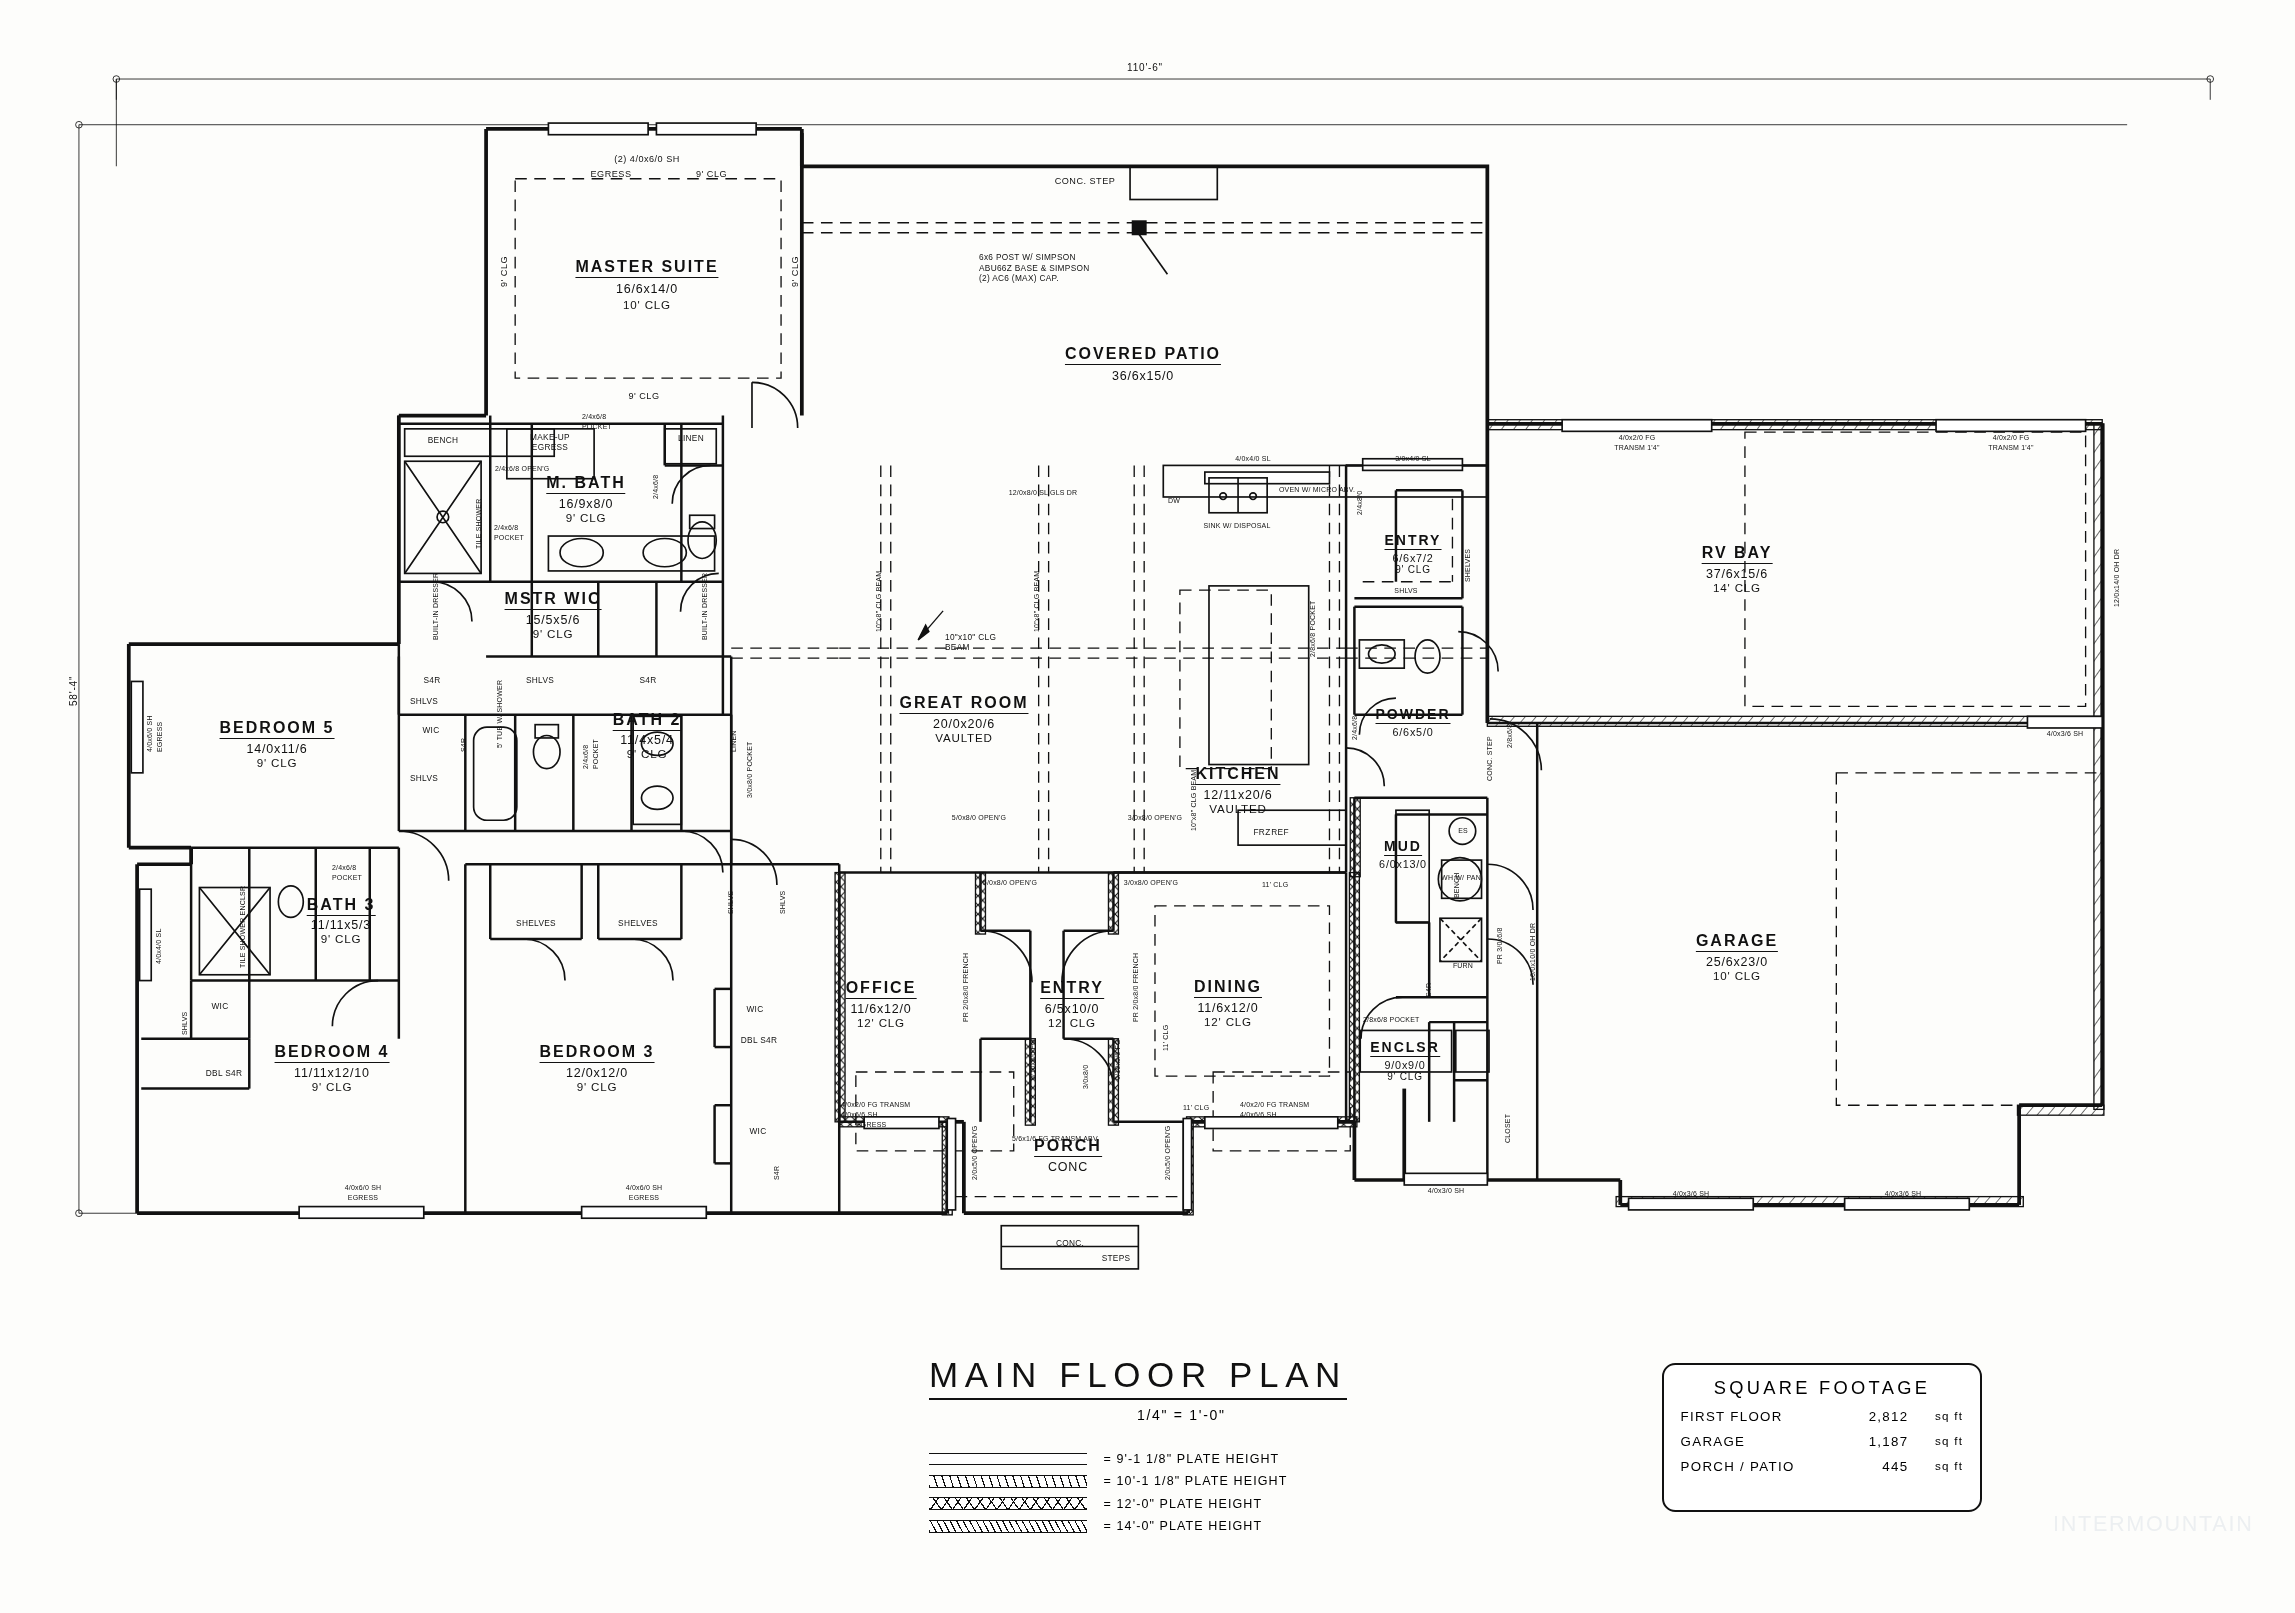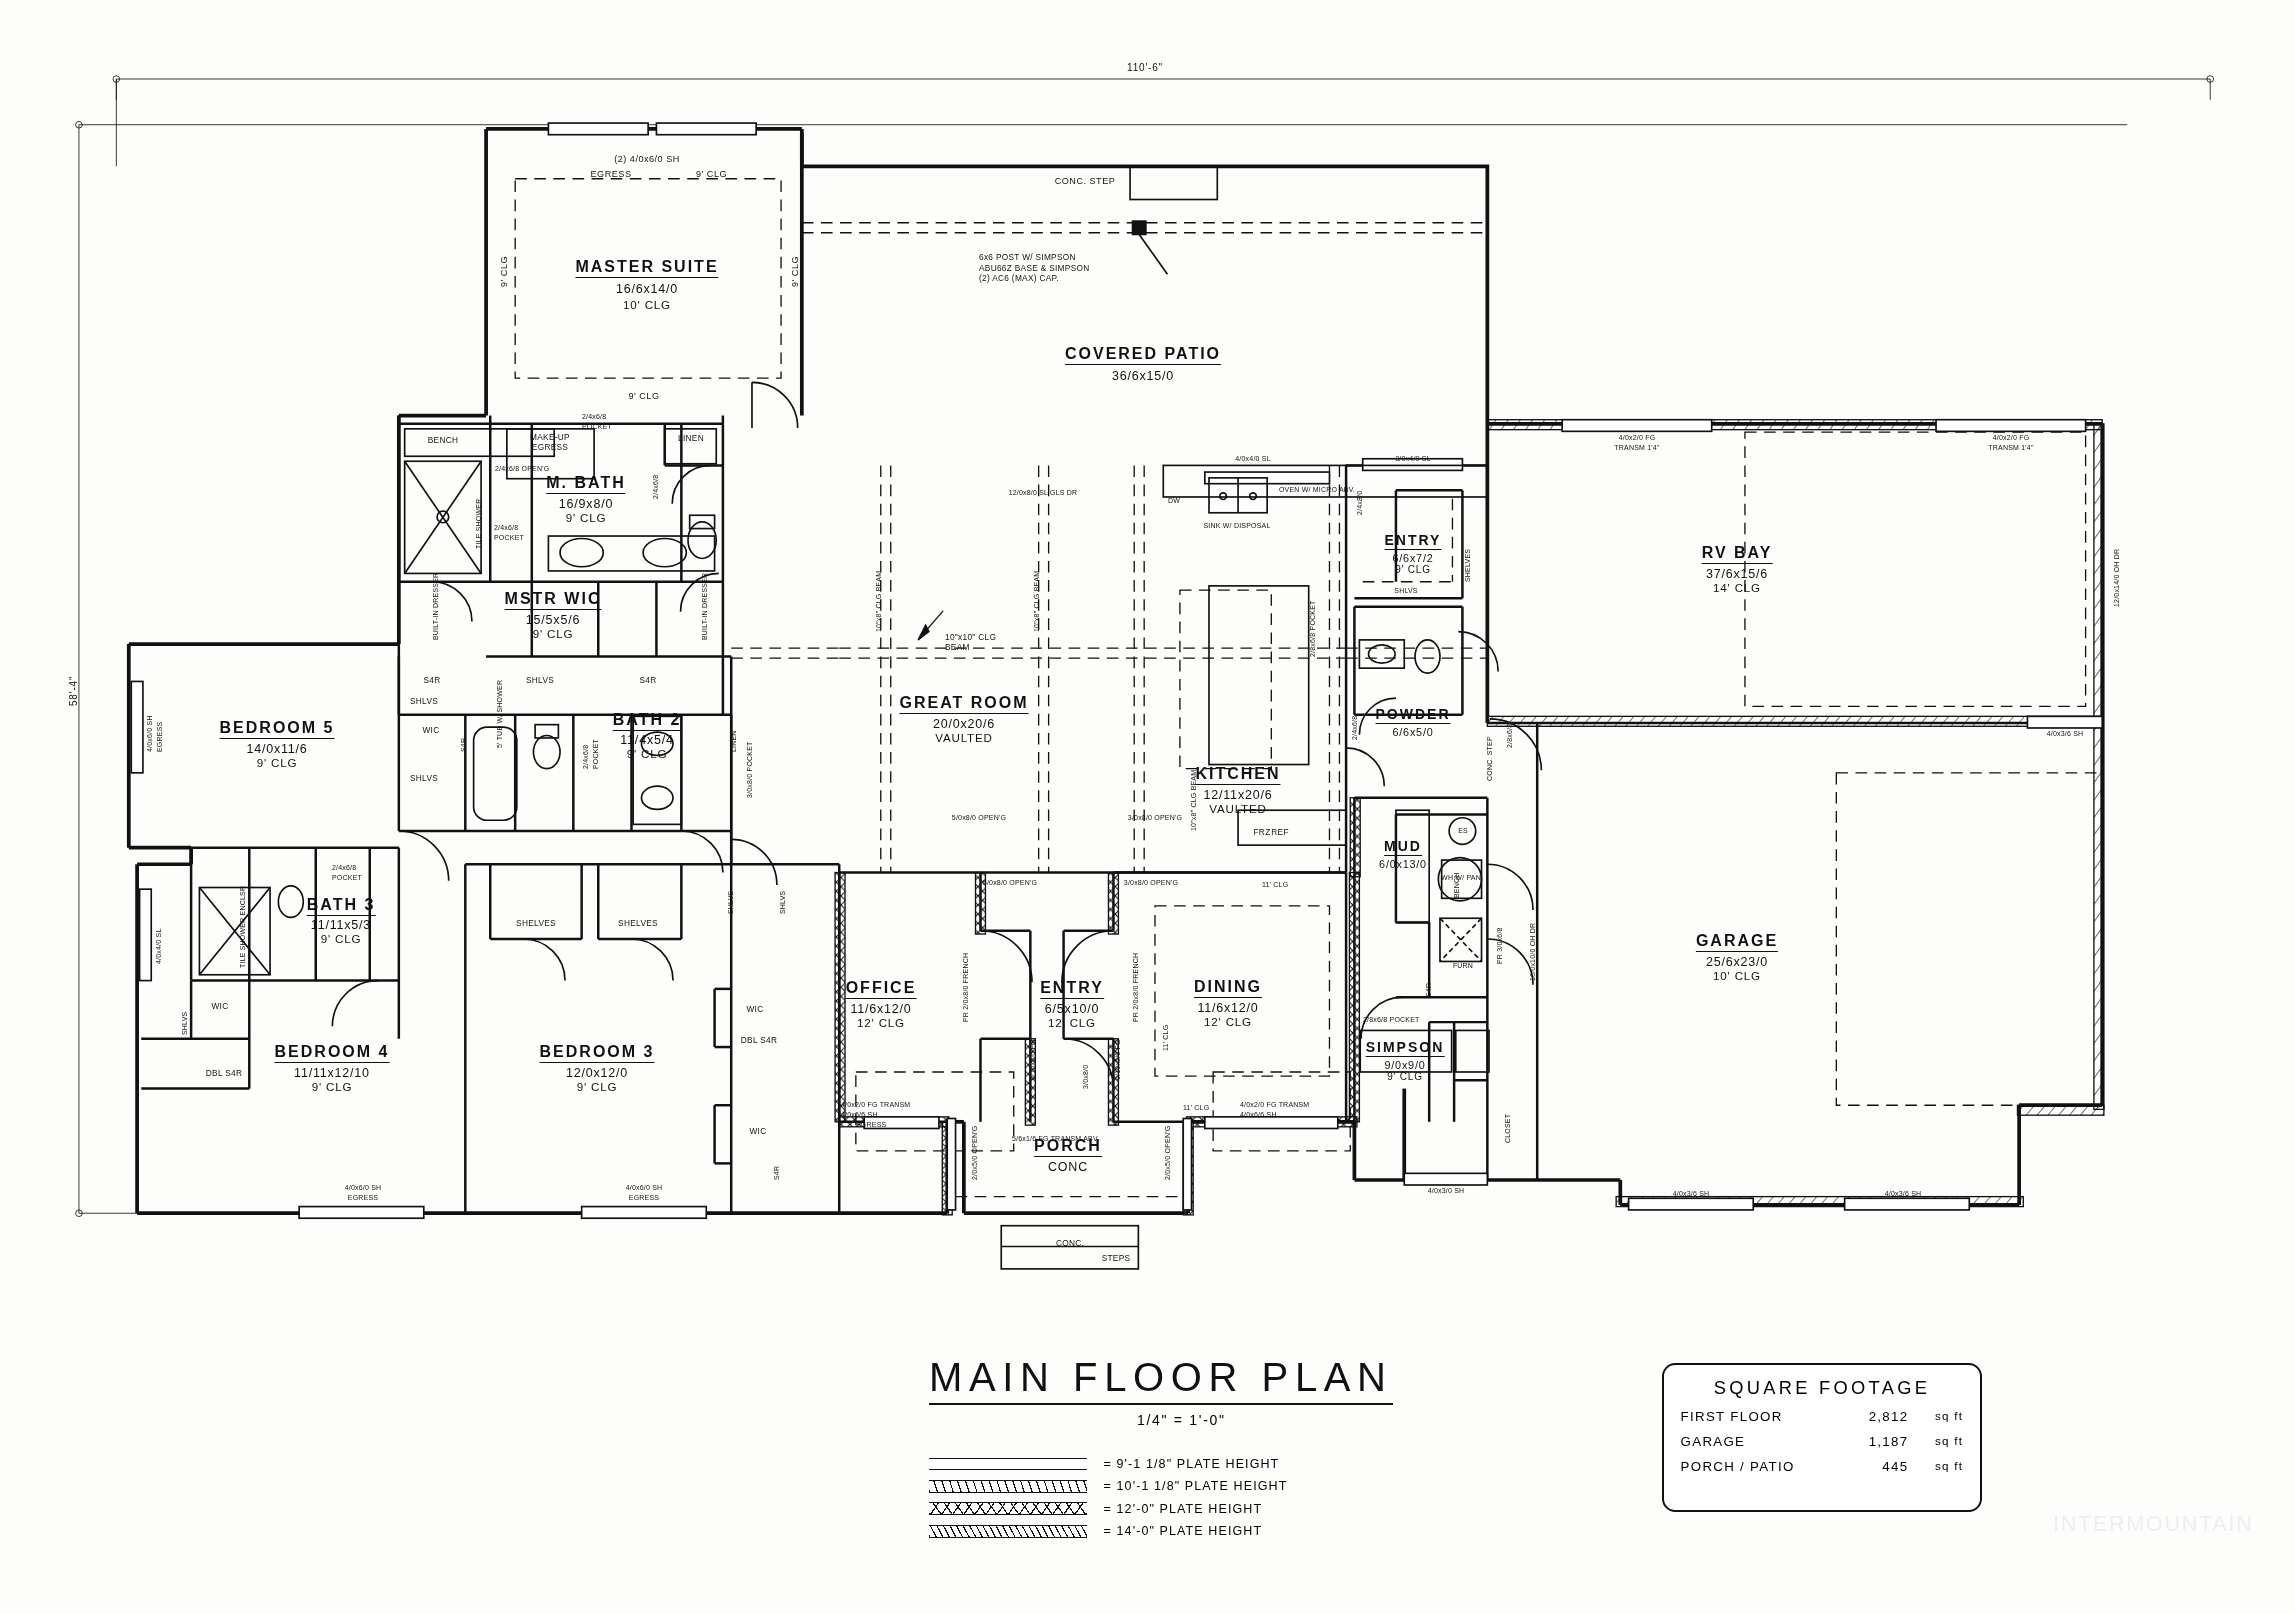--- a/index.html
+++ b/index.html
@@ -19,21 +19,21 @@
   .tiny{font-size:9.1px;letter-spacing:0.5px;}
   .tiny2{font-size:8.3px;letter-spacing:0.3px;}
   .micro{font-size:7px;letter-spacing:0.2px;}
   .ctr{text-align:center;transform:translateX(-50%);}
   .rot90{transform:rotate(-90deg);transform-origin:left top;}
   .grp{position:absolute;text-align:center;transform:translateX(-50%);}
   .grp .rm-name{display:inline-block;}
 
   
   #titleblock{position:absolute;left:929px;top:1355px;}
-  #mainTitle{font-size:40px;letter-spacing:6.6px;font-weight:400;color:#111;border-bottom:2.1px solid #111;padding-bottom:3.3px;display:inline-block;}
+  #mainTitle{font-size:35px;letter-spacing:6.6px;font-weight:400;color:#111;border-bottom:2.1px solid #111;padding-bottom:3.3px;display:inline-block;}
   #scaleTxt{font-size:14px;letter-spacing:1.7px;margin-top:6.6px;margin-left:208px;}
   #legend{margin-top:25px;}
   .legrow{display:flex;align-items:center;height:22.4px;}
   .legswatch{width:158px;height:10.8px;border-top:1.7px solid #111;border-bottom:1.7px solid #111;margin-right:16.6px;background:#fff;}
   .sw2{background-image:repeating-linear-gradient(72deg,#111 0 1.2px,transparent 1.2px 7.5px);}
   .sw3{background-image:repeating-linear-gradient(55deg,#111 0 1.2px,transparent 1.2px 9.1px),repeating-linear-gradient(-55deg,#111 0 1.2px,transparent 1.2px 9.1px);}
   .sw4{background-image:repeating-linear-gradient(62deg,#111 0 1.2px,transparent 1.2px 5.8px);}
   .legtxt{font-size:12.5px;letter-spacing:1.1px;}
 
   
@@ -573,21 +573,21 @@
   <div class="lbl micro rot90" style="left:1453px;top:898px;">BENCH</div>
   <div class="lbl micro ctr" style="left:1463px;top:962px;">FURN</div>
   <div class="lbl micro ctr" style="left:1461px;top:874px;">WH W/ PAN</div>
   <div class="lbl micro ctr" style="left:1463px;top:827px;">ES</div>
   <div class="lbl micro rot90" style="left:1425px;top:997px;">S4R</div>
   <div class="lbl micro rot90" style="left:1496px;top:964px;">PR 3/0x6/8</div>
   <div class="lbl micro rot90" style="left:1506px;top:748px;">2/8x6/8</div>
   <div class="lbl micro rot90" style="left:1486px;top:781px;">CONC. STEP</div>
 
   <div class="grp" style="left:1405px;top:1039px;">
-    <div class="lbl rm-name" style="position:static;font-size:14px;">SIMPSON</div>
+    <div class="lbl rm-name" style="position:static;font-size:14px;">ENCLSR</div>
     <div class="lbl rm-dim" style="position:static;margin-top:2.5px;font-size:10.8px;">9/0x9/0</div>
     <div class="lbl rm-sub" style="position:static;font-size:10px;">9' CLG</div>
   </div>
   <div class="lbl micro" style="left:1363px;top:1016px;">2/8x6/8 POCKET</div>
   <div class="lbl micro rot90" style="left:1504px;top:1143px;">CLOSET</div>
   <div class="lbl micro ctr" style="left:1446px;top:1187px;">4/0x3/0 SH</div>
 
   <div class="grp" style="left:881px;top:979px;">
     <div class="lbl rm-name" style="position:static;">OFFICE</div>
     <div class="lbl rm-dim" style="position:static;margin-top:3.3px;">11/6x12/0</div>

